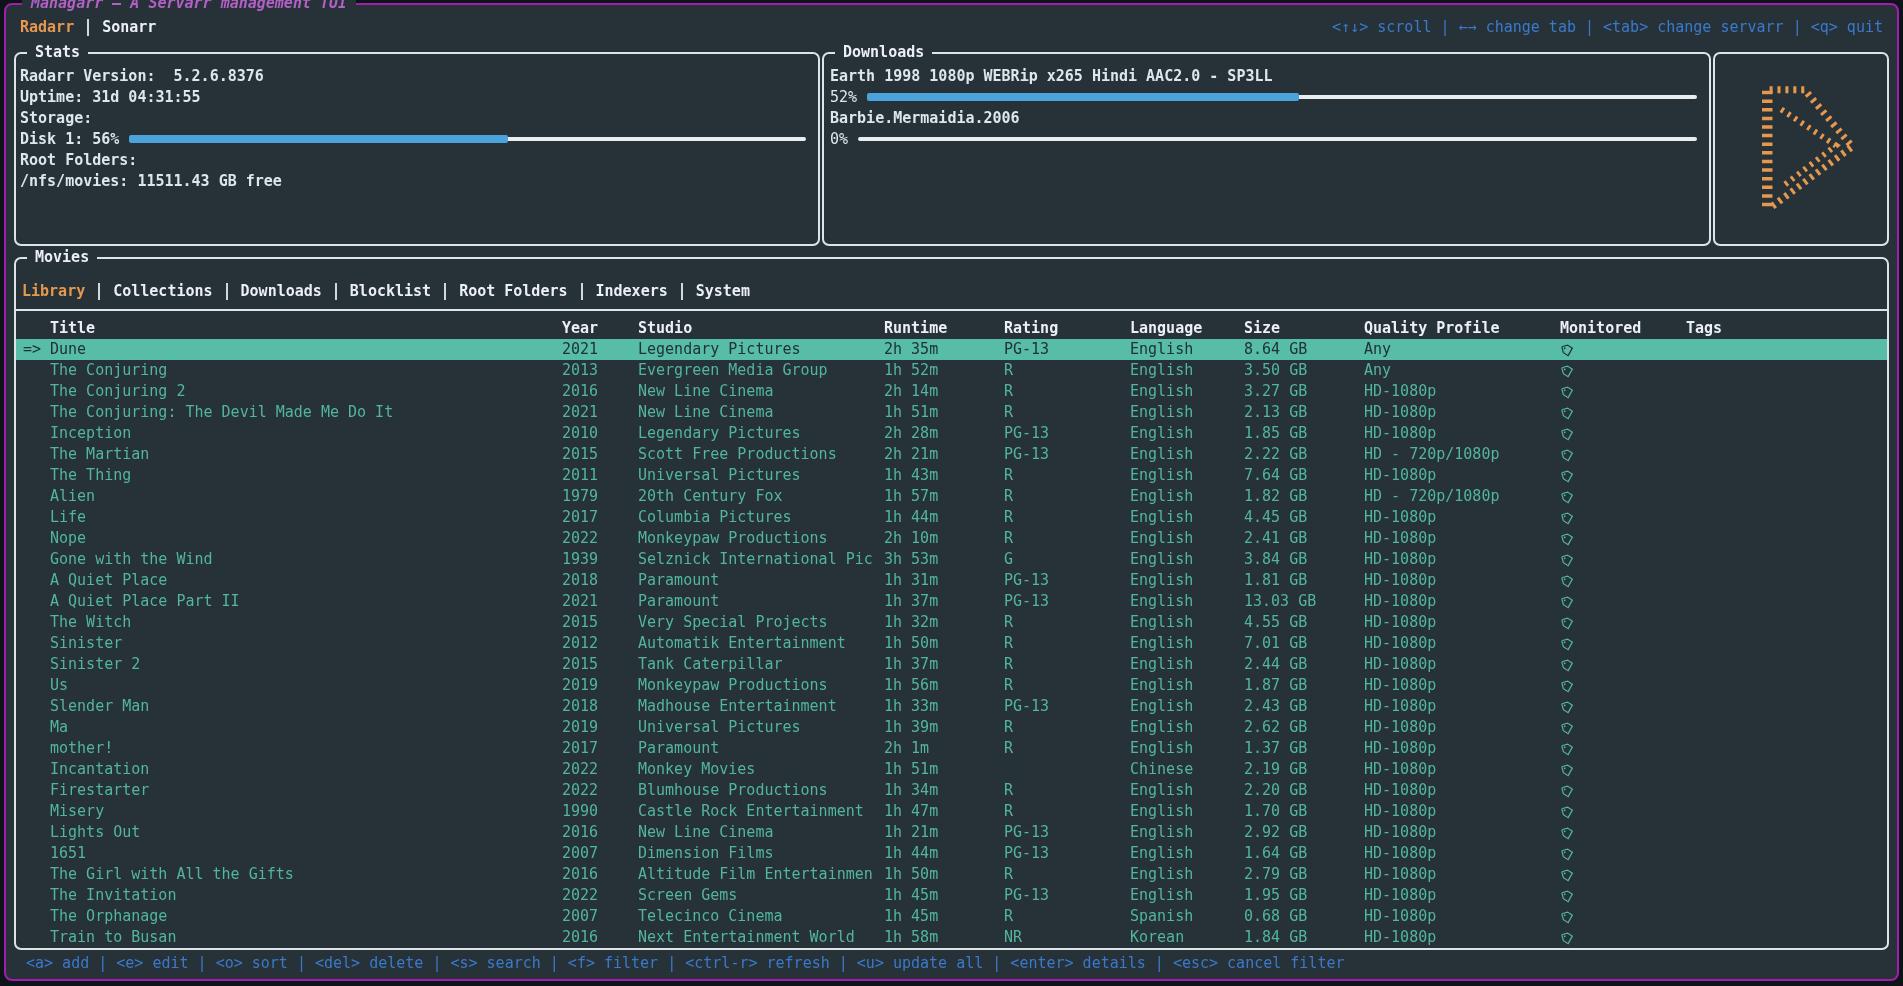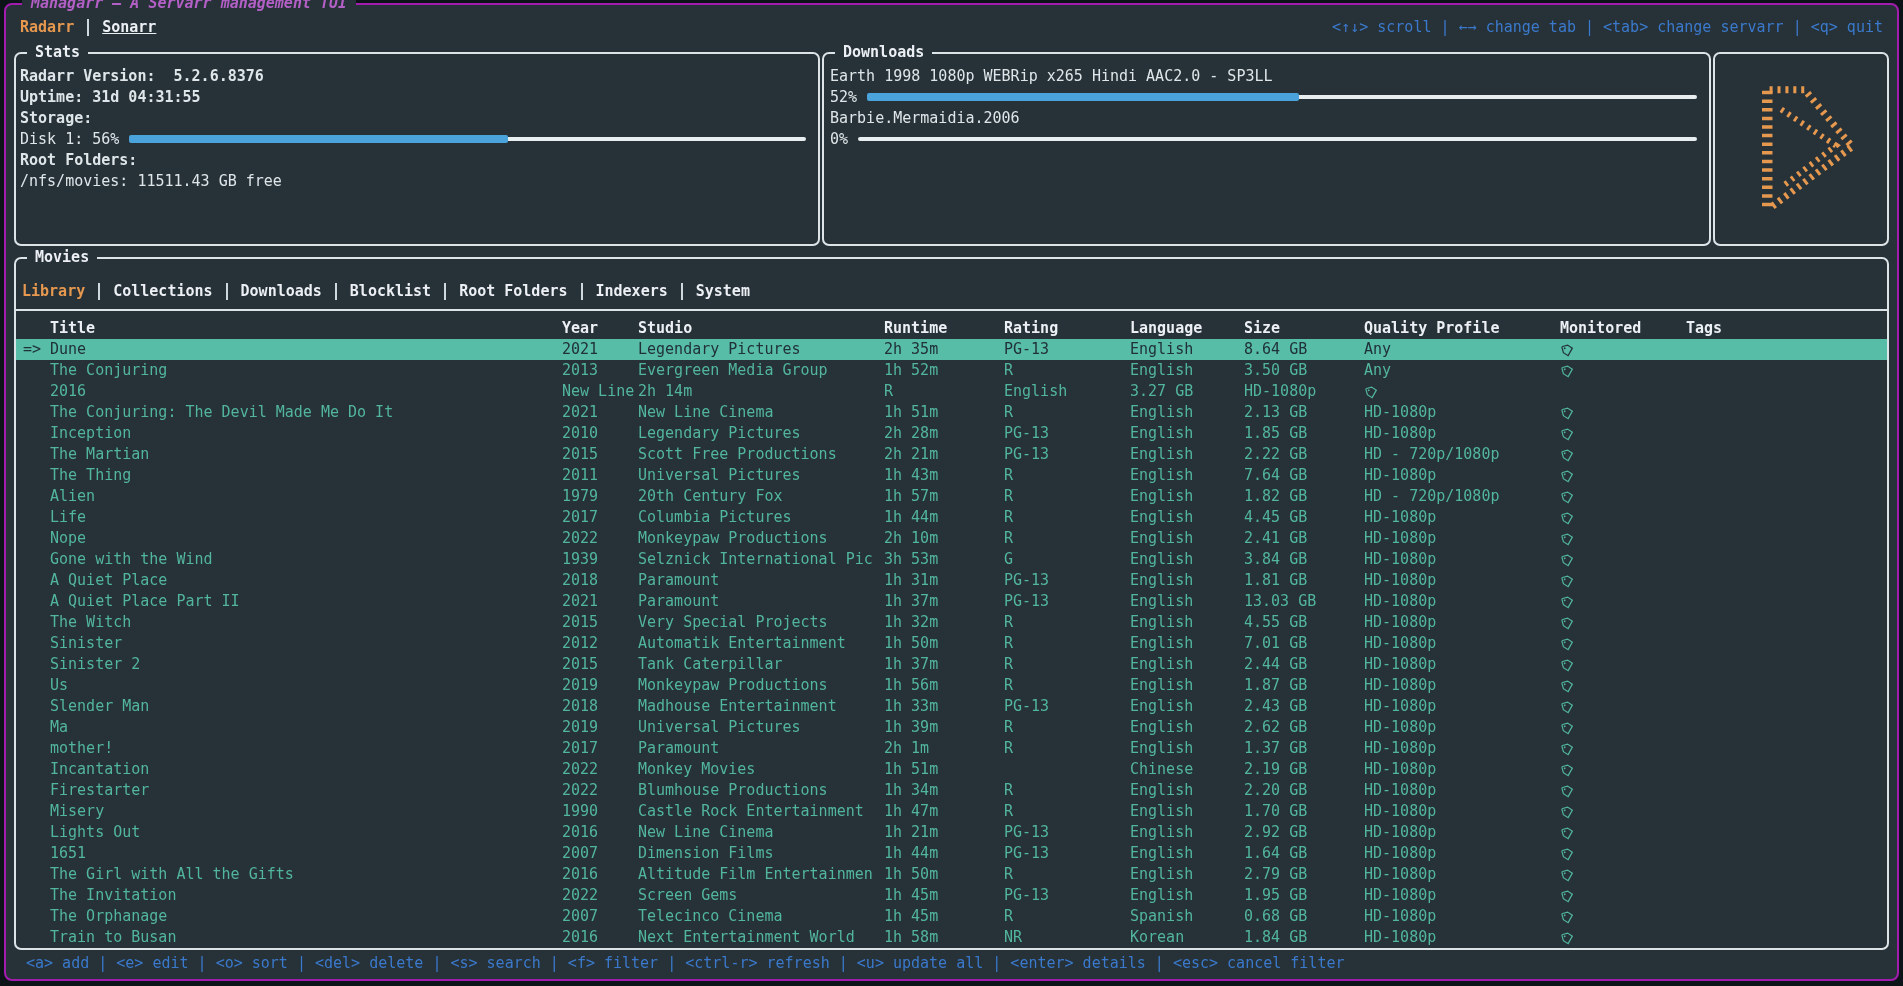--- a/index.html
+++ b/index.html
@@ -17,32 +17,32 @@
     display:flex; flex-direction:column; color:#dfe6e9;
   }
   .app-title {
     position:absolute; top:-12px; left:16px; background:#263238;
     padding:0 9px; color:#b35fc6; font-weight:bold; font-style:italic;
     white-space:pre;
   }
   .topbar { display:flex; justify-content:space-between; align-items:center; padding:2px 6px 2px 6px; height:26px; }
   .servarr-tabs { display:flex; align-items:center; font-weight:bold; }
   .tab-radarr { color:#e6984f; }
-  .tab-sonarr { color:#eceff4;text-decoration:underline; }
+  .tab-sonarr { color:#eceff4; }
   .tsep { border-left:2px solid #cfd8dc; height:17px; margin:0 13px; }
   .help { color:#3b79cc; white-space:pre; }
 
   .panels { display:flex; gap:2px; height:198px; margin-top:9px; }
   .panel { border:2px solid #dde4e7; border-radius:7px; position:relative; box-sizing:border-box; background:#263238; }
   .legend { position:absolute; top:-12px; left:11px; background:#263238; padding:0 8px; font-weight:bold; color:#eceff4; white-space:pre; }
   .stats-panel { width:806px; padding:12px 10px 6px 4px; }
   .downloads-panel { flex:1; padding:12px 10px 6px 6px; }
   .logo-panel { width:176px; display:flex; align-items:center; justify-content:center; }
 
-  .line { white-space:pre; overflow:hidden; }
+  .line { white-space:pre; overflow:hidden;font-weight:bold; }
   .bold { font-weight:bold; }
   .bar-line { display:flex; align-items:center; white-space:pre; }
   .bar { flex:1; height:4px; background:#e8edef; border-radius:2px; margin-left:10px; margin-right:2px; position:relative; }
   .bar-fill { position:absolute; left:0; top:-2px; height:8px; background:#4aa3da; border-radius:2px; }
 
   .movies-panel { flex:1; margin-top:11px; border:2px solid #dde4e7; border-radius:7px; position:relative; display:flex; flex-direction:column; box-sizing:border-box; padding-top:20px; }
   .mtabs { display:flex; align-items:center; padding:2px 10px 7px 6px; border-bottom:2px solid #dde4e7; font-weight:bold; }
   .mtab { color:#eceff4; cursor:default; }
   .mtab.active { color:#e6984f; }
   .vsep { border-left:2px solid #cfd8dc; height:17px; margin:0 13px; }
@@ -181,20 +181,21 @@
         <g transform="rotate(-16 8 8)">
           <path d="M3 9.5 V4 a1 1 0 0 1 1 -1 h5.5 l4 4.5 -6.5 6.5 z" fill="none" stroke="currentColor" stroke-width="1.3"></path>
           <circle cx="5.6" cy="5.4" r="1" fill="currentColor"></circle>
         </g>
       </svg>
     </div>
     <div></div>
   </div>
           <div class="trow">
     <div class="c-marker"></div>
+    <div>The Conjuring 2</div>
     <div>2016</div>
     <div>New Line Cinema</div>
     <div>2h 14m</div>
     <div>R</div>
     <div>English</div>
     <div>3.27 GB</div>
     <div>HD-1080p</div>
     <div>
       <svg class="tag-icon" width="15" height="16" viewBox="0 0 16 16">
         <g transform="rotate(-16 8 8)">

